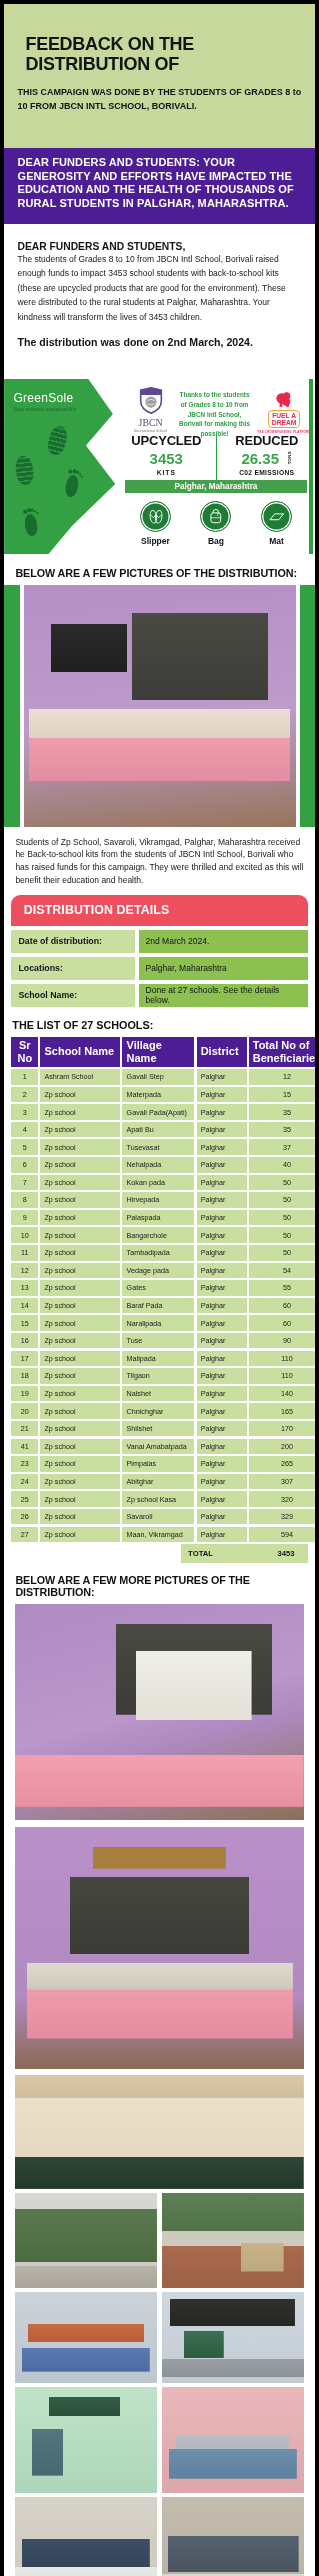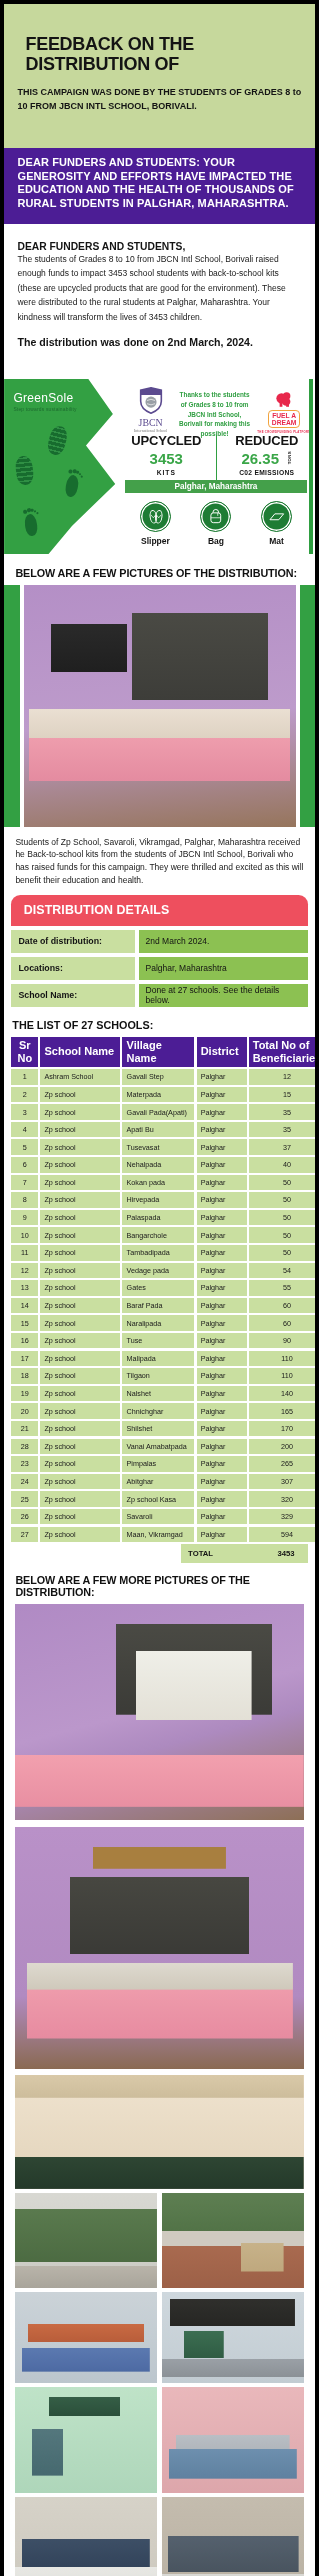--- a/index.html
+++ b/index.html
@@ -409,21 +409,21 @@
         <div class="c">Chnichghar</div>
         <div class="c">Palghar</div>
         <div class="c cnum">165</div>
       </div><div class="trow">
         <div class="c cnum">21</div>
         <div class="c">Zp school</div>
         <div class="c">Shilshet</div>
         <div class="c">Palghar</div>
         <div class="c cnum">170</div>
       </div><div class="trow">
-        <div class="c cnum">28</div>
+        <div class="c cnum">41</div>
         <div class="c">Zp school</div>
         <div class="c">Vanai Amabatpada</div>
         <div class="c">Palghar</div>
         <div class="c cnum">200</div>
       </div><div class="trow">
         <div class="c cnum">23</div>
         <div class="c">Zp school</div>
         <div class="c">Pimpalas</div>
         <div class="c">Palghar</div>
         <div class="c cnum">265</div>

